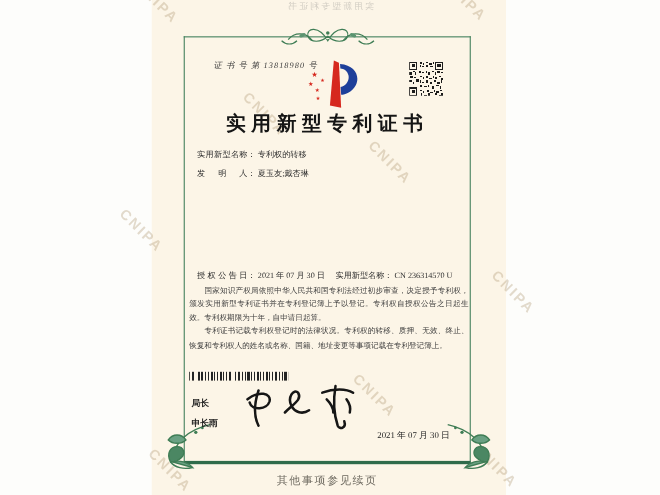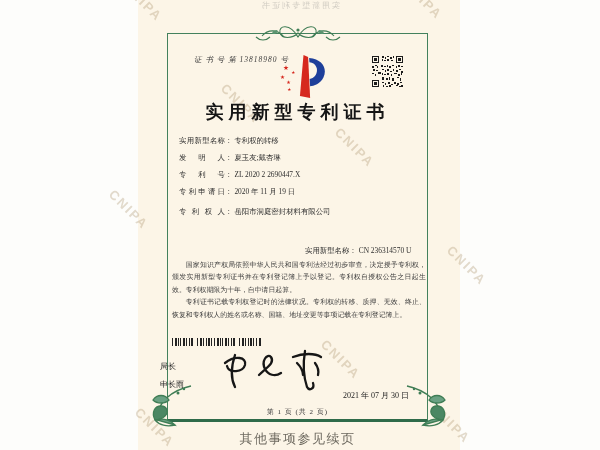--- a/index.html
+++ b/index.html
@@ -22,25 +22,25 @@
   .row .lbl{display:inline-block;width:46px;text-align:justify;text-align-last:justify;vertical-align:top;}
   .row .colon{display:inline-block;margin-right:2px;}
   .grant2{position:absolute;left:305px;font-size:7.4px;color:#2e2e2e;white-space:nowrap;}
   .grant2 .colon{margin-right:2px;}
   .paras{position:absolute;left:172px;top:259px;width:254px;font-size:6.9px;line-height:12.4px;
          text-align:justify;color:#3d3d3d;}
   .paras p{margin:0;text-indent:2em;}
   .barcode{position:absolute;left:172px;top:338px;width:90px;height:8px;
            background:repeating-linear-gradient(90deg,#232323 0 1px,transparent 1px 2.6px,
            #232323 2.6px 4.6px,transparent 4.6px 5.8px,#232323 5.8px 6.6px,transparent 6.6px 8.4px);}
-  .director{position:absolute;left:160px;top:358px;font-size:8px;color:#222;line-height:18px;}
+  .director{position:absolute;left:174px;top:358px;font-size:8px;color:#222;line-height:18px;font-weight:bold;}
   .signature{position:absolute;left:213px;top:347px;width:120px;height:46px;}
   .sign-date{position:absolute;left:336px;top:390px;width:80px;text-align:center;font-size:8px;color:#222;white-space:nowrap;}
   .page-no{position:absolute;left:167px;top:407px;width:261px;text-align:center;font-size:7px;color:#333;letter-spacing:1px;}
-  .cont-note{position:absolute;left:167px;top:430px;width:261px;text-align:center;font-size:13px;
+  .cont-note{position:absolute;left:167px;top:430px;width:261px;text-align:center;font-size:10px;
              color:#6e6a60;letter-spacing:1.5px;}
   .ornament{position:absolute;left:248px;top:21px;width:100px;height:24px;}
   .flourish{position:absolute;width:46px;height:46px;}
   .fl-left{left:147px;top:384px;}
   .fl-right{left:405px;top:384px;transform:scaleX(-1);}
 </style>
 </head>
 <body>
 
 <div class="stage">
@@ -188,30 +188,24 @@
   </svg>
 
   <div class="title">实用新型专利证书</div>
 
   <div class="row" style="top:136px">
     <span class="lbl">实用新型名称</span><span class="colon">：</span><span>专利权的转移</span>
   </div>
   <div class="row" style="top:153px">
     <span class="lbl">发明人</span><span class="colon">：</span><span>夏玉友;戴杏琳</span>
   </div>
-  <div class="row" style="top:170px">
-    <span class="lbl">专利号</span><span class="colon">：</span><span>ZL 2020 2 2690447.X</span>
-  </div>
-  <div class="row" style="top:187px">
-    <span class="lbl">专利申请日</span><span class="colon">：</span><span>2020 年 11 月 19 日</span>
-  </div>
-  <div class="row" style="top:207px">
-    <span class="lbl">专利权人</span><span class="colon">：</span><span>岳阳市洞庭密封材料有限公司</span>
-  </div>
-
+
+  <div class="row" style="top:246px">
+    <span class="lbl">授权公告日</span><span class="colon">：</span><span>2021 年 07 月 30 日</span>
+  </div>
   <div class="grant2" style="top:246px">
     <span>实用新型名称</span><span class="colon">：</span><span>CN 236314570 U</span>
   </div>
 
   <div class="paras">
     <p>国家知识产权局依照中华人民共和国专利法经过初步审查，决定授予专利权，颁发实用新型专利证书并在专利登记簿上予以登记。专利权自授权公告之日起生效。专利权期限为十年，自申请日起算。</p>
     <p>专利证书记载专利权登记时的法律状况。专利权的转移、质押、无效、终止、恢复和专利权人的姓名或名称、国籍、地址变更等事项记载在专利登记簿上。</p>
   </div>
 
   <div class="barcode"></div>
@@ -228,17 +222,16 @@
       <path d="M38 28 C46 20 54 16 50 10 C46 6 40 14 44 22 C47 28 54 30 60 26"></path>
       <path d="M72 10 C82 6 94 6 100 10"></path>
       <path d="M84 4 C82 16 82 28 86 40 C88 44 94 42 92 36"></path>
       <path d="M76 16 C80 20 82 24 82 28"></path>
       <path d="M94 16 C97 20 98 24 97 28"></path>
     </g>
   </svg>
 
   <div class="sign-date">2021 年 07 月 30 日</div>
 
-  <div class="page-no">第 1 页 (共 2 页)</div>
 
   <div class="cont-note">其他事项参见续页</div>
 
 </div>
 
 </body></html>

